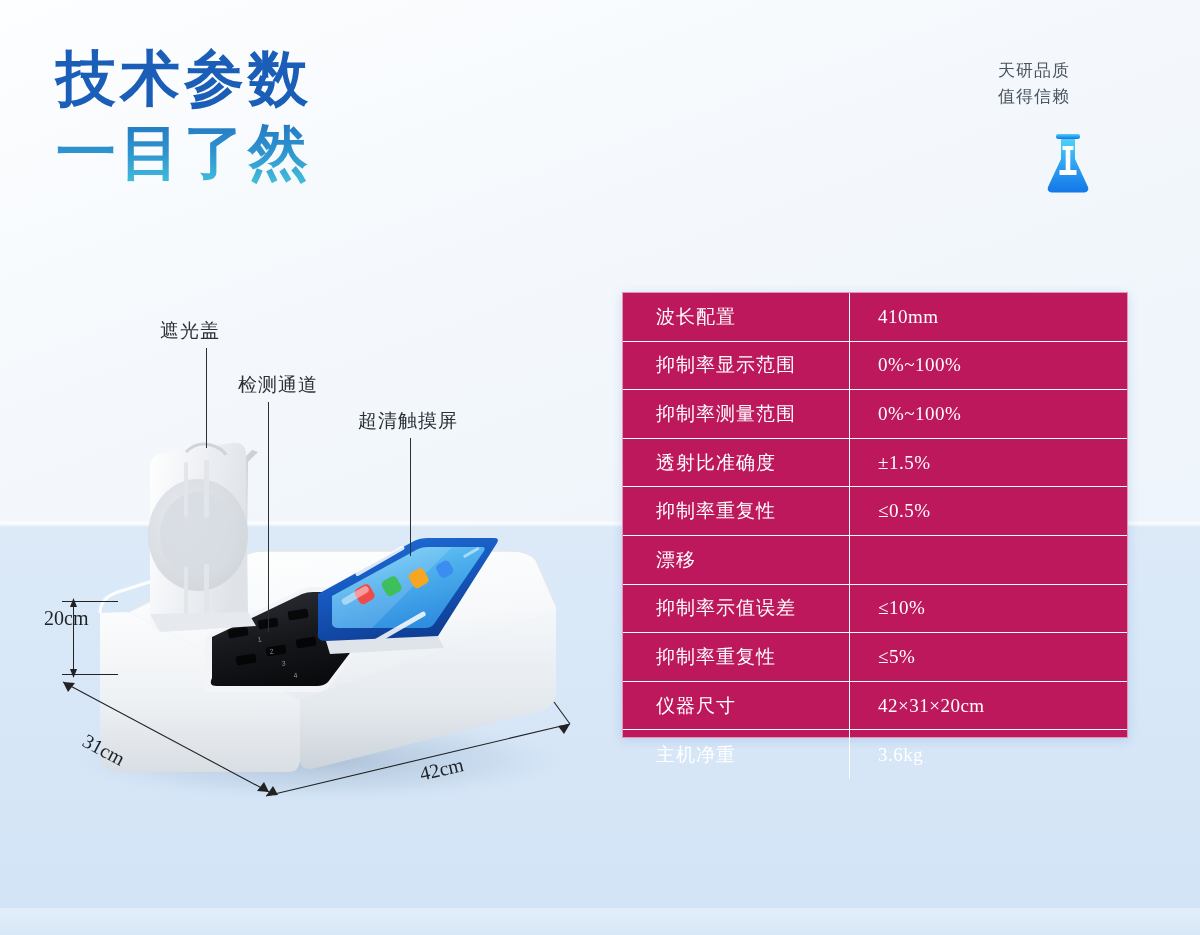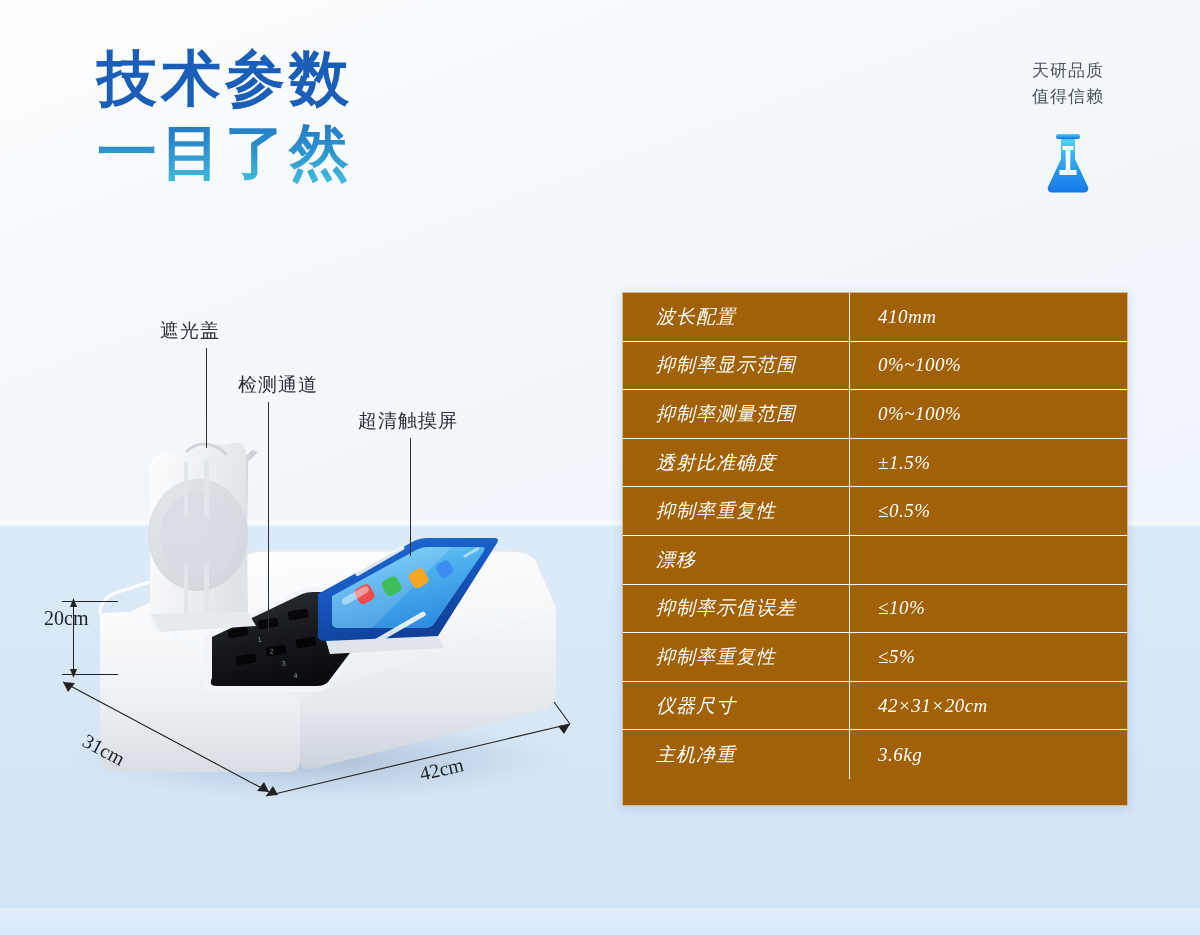--- a/index.html
+++ b/index.html
@@ -23,49 +23,48 @@
   .bg-bot {
     position:absolute; left:0; top:908px; width:1200px; height:27px;
     background:linear-gradient(180deg,#e2edf9 0%,#d9e8f7 100%);
   }
   .bg-seam {
     position:absolute; left:0; top:520px; width:1200px; height:7px;
     background:linear-gradient(180deg,rgba(255,255,255,0) 0%,rgba(255,255,255,.85) 55%,rgba(220,234,248,0) 100%);
   }
 
   
-  .headline { position:absolute; left:56px; top:42px;margin-left:41px; }
+  .headline { position:absolute; left:56px; top:42px; }
   .headline .l1, .headline .l2 {
     font-family:"Liberation Sans","DejaVu Sans",sans-serif;
     font-weight:bold; font-size:60px; line-height:74px;
     letter-spacing:4px;
   }
   .headline .l1 { color:#1a5eb8; }
   .headline .l2 {
     background:linear-gradient(180deg,#2274c0 0%,#2e93cf 48%,#45c6dd 100%);
     -webkit-background-clip:text; background-clip:text;
     color:transparent; -webkit-text-fill-color:transparent;
   }
 
   
-  .brand { position:absolute; right:62px; top:58px; text-align:center; width:140px; }
+  .brand { position:absolute; right:62px; top:58px; text-align:left; width:140px; }
   .brand .bline {
     font-family:"Liberation Sans","DejaVu Sans",sans-serif;
     font-size:17px; color:#4a5560; line-height:26px; letter-spacing:1px;
   }
   .brand .flask { margin-top:22px; display:flex; justify-content:center; }
 
   
   .spec-table {
     position:absolute; left:622px; top:292px;
-    width:506px; height:514px;
-    background:#a16207;
+    width:506px; height:446px;
+    background:#be185d;
     border:1px solid rgba(255,255,255,.55);
     box-shadow:0 2px 10px rgba(36,96,189,.18);
-    font-style:italic;
   }
   .spec-row { display:flex; height:48.6px; border-bottom:1px solid #ffffff; }
   .spec-row:last-child { border-bottom:none; }
   .spec-key, .spec-val {
     color:#ffffff; font-size:19px; display:flex; align-items:center;
     font-family:"Liberation Serif","DejaVu Serif",serif;
   }
   .spec-key { width:227px; padding-left:33px; border-right:1px solid #ffffff; letter-spacing:1px; }
   .spec-val { flex:1; padding-left:28px; letter-spacing:.5px; }
 

